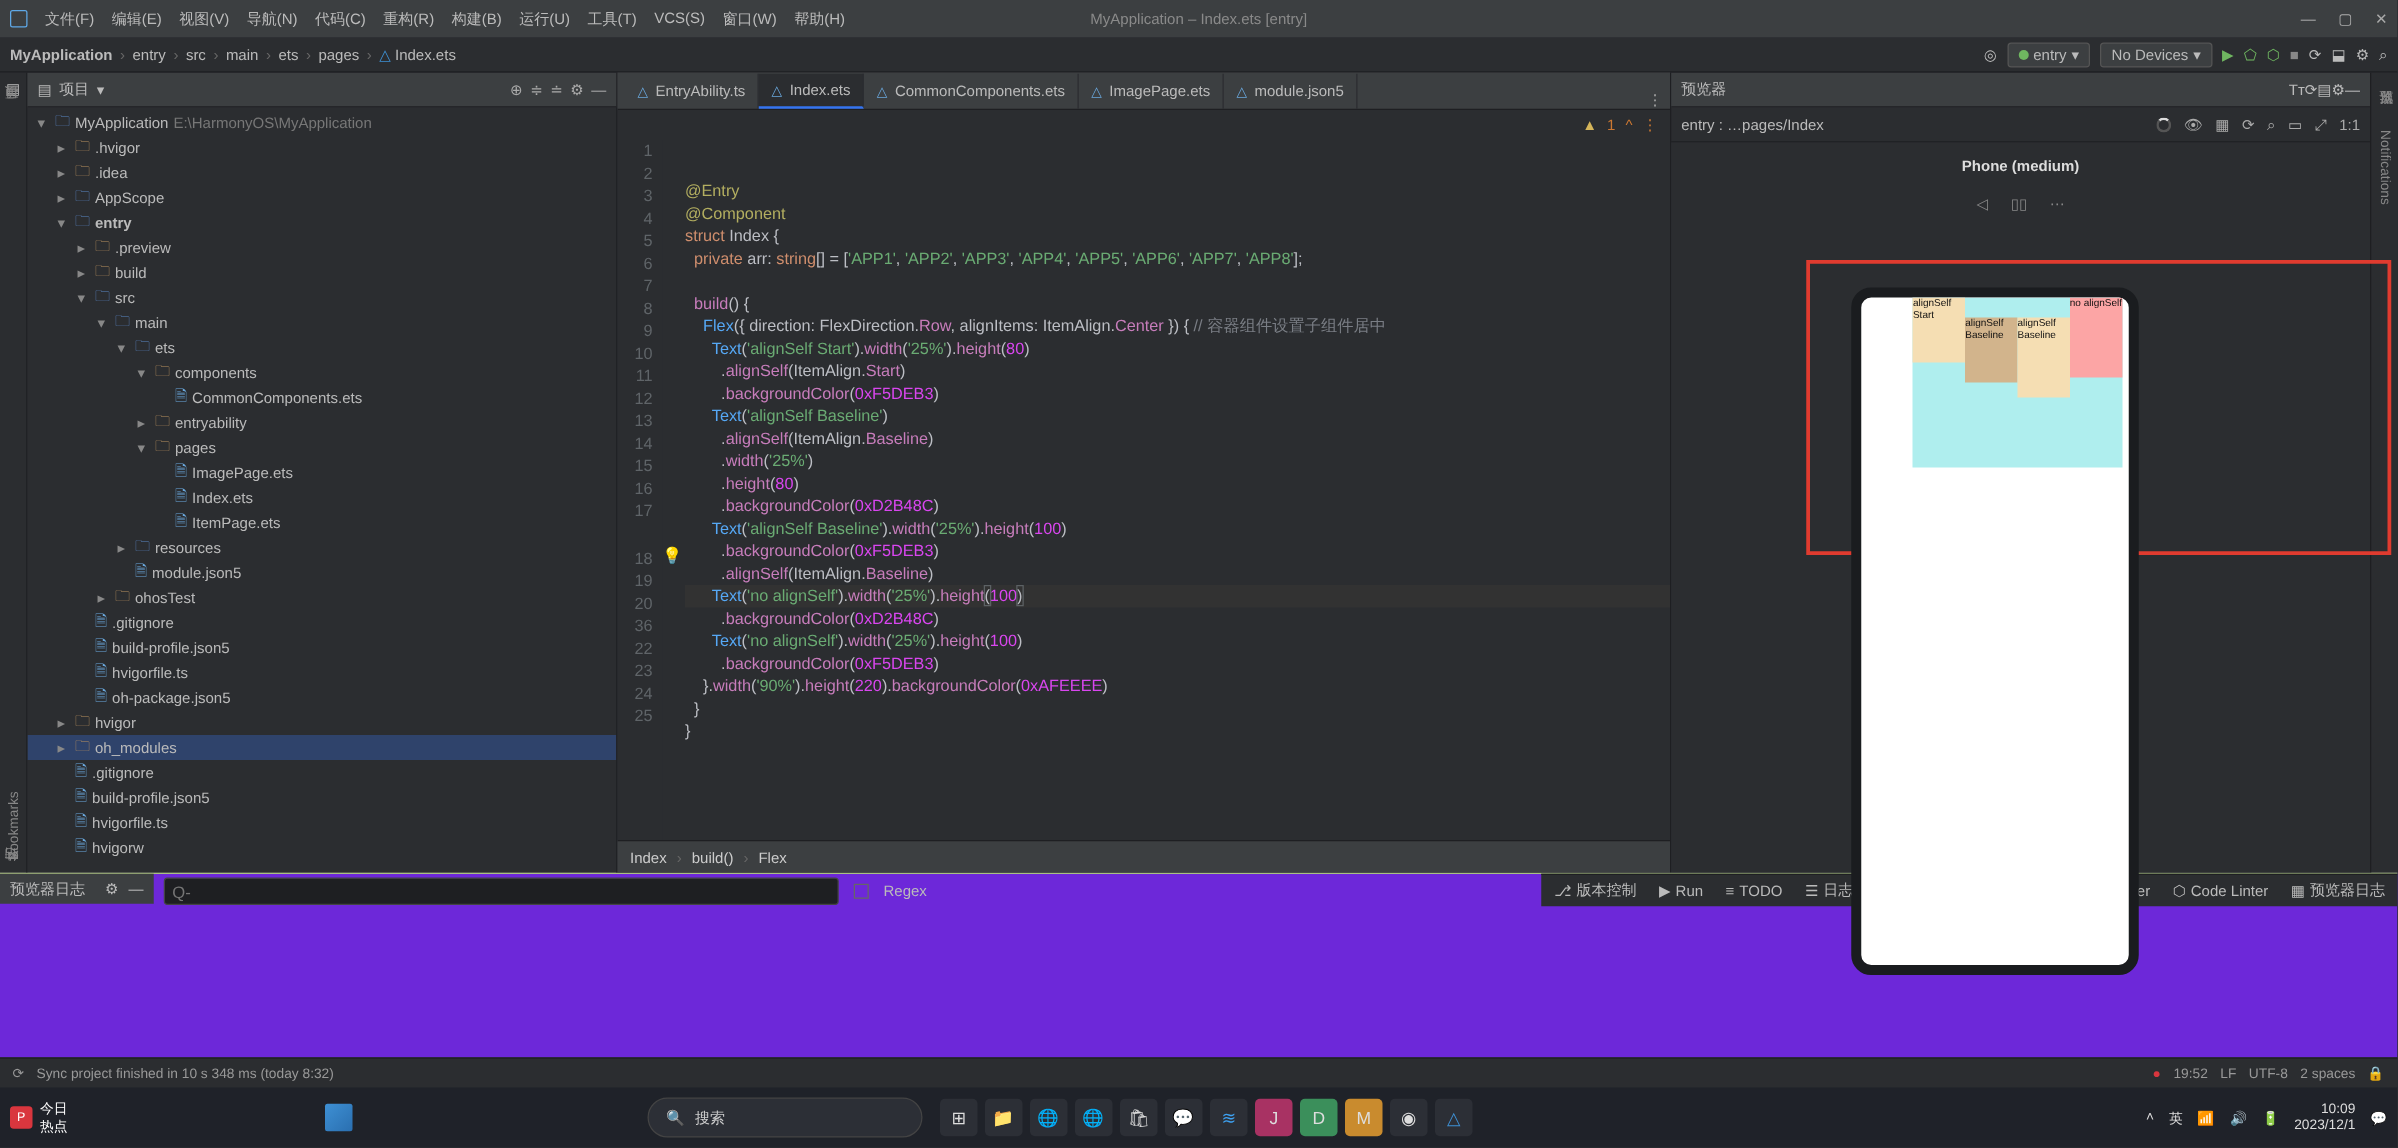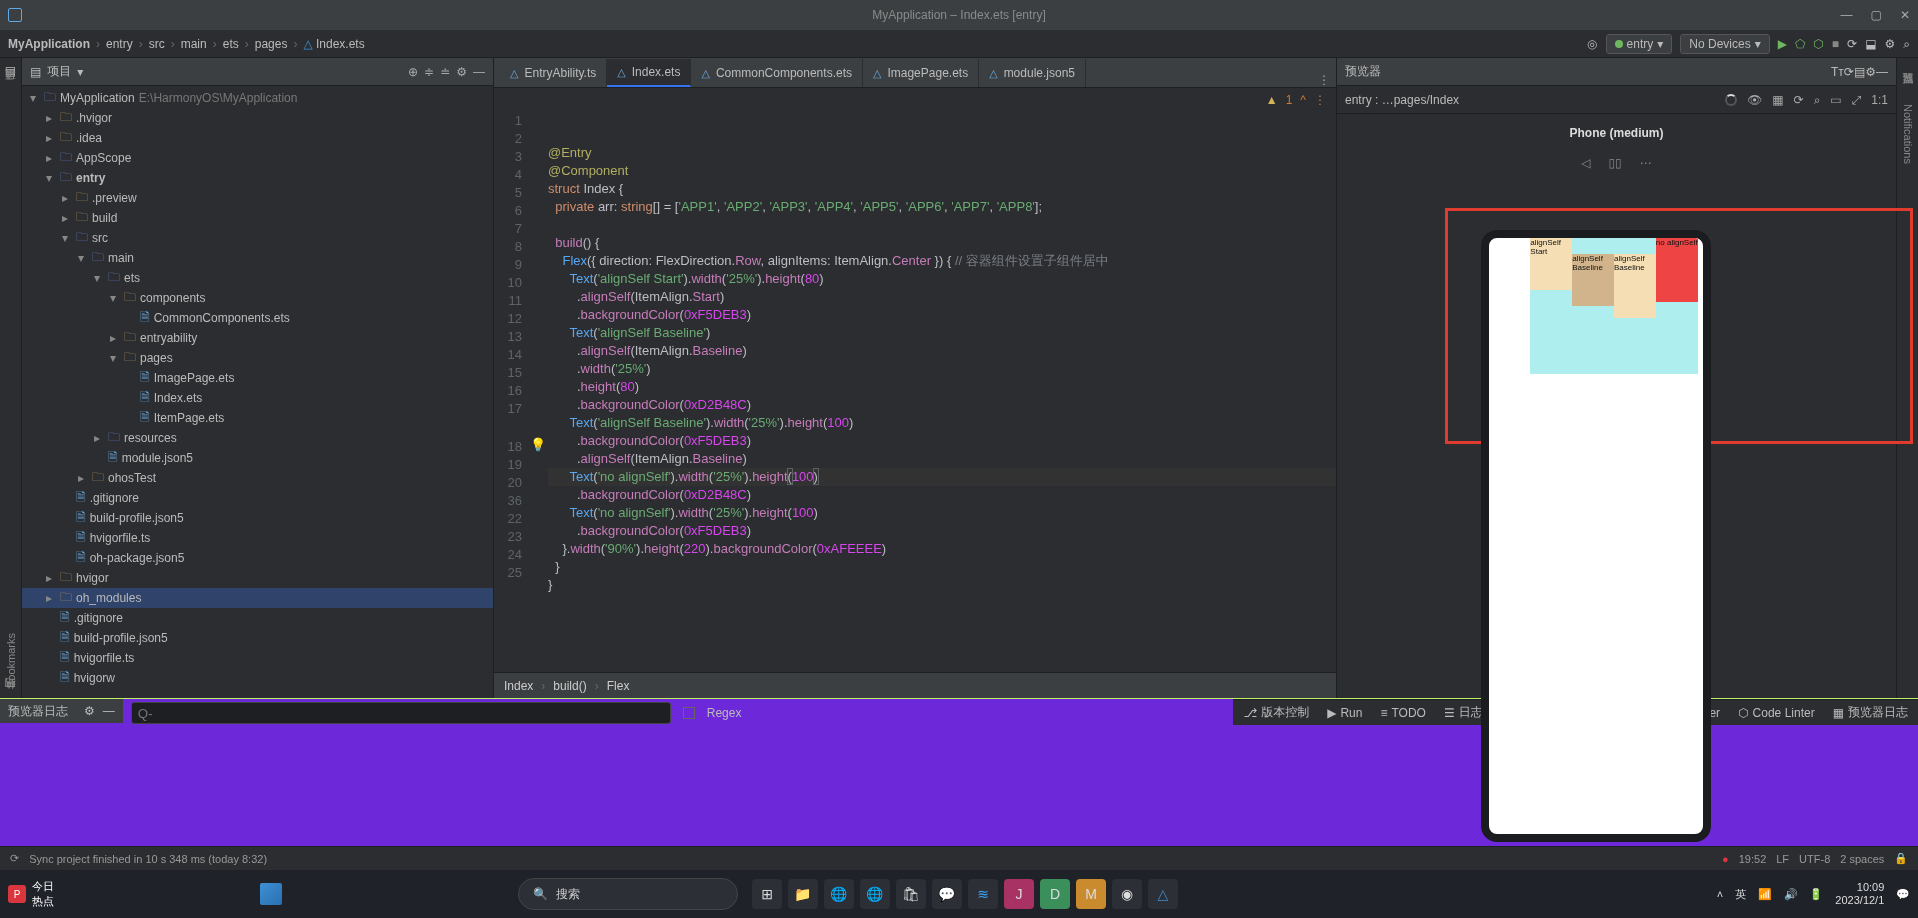--- a/index.html
+++ b/index.html
@@ -60,26 +60,26 @@
 .preview-head { height:28px; background:#3c3f41; display:flex; align-items:center; padding:0 8px; color:#bbb; border-bottom:1px solid #1e1f22; }
 .preview-head .spacer{flex:1;}
 .preview-sub { height:28px; display:flex; align-items:center; padding:0 8px; gap:10px; border-bottom:1px solid #1e1f22; }
 .preview-sub .spacer{flex:1;}
 .spin { display:inline-block; width:12px; height:12px; border:2px solid #555; border-top-color:#ddd; border-radius:50%; }
 .preview-sub .ico { color:#aaa; }
 .preview-body { flex:1; display:flex; flex-direction:column; align-items:center; background:#2b2d30; position:relative; }
 .device-label { color:#ddd; padding:12px 0 8px; font-weight:bold; }
 .device-nav { display:flex; gap:18px; color:#888; height:30px; align-items:center; }
 .red-frame { position:absolute; top:94px; left:108px; width:468px; height:236px; border:3px solid #e03b2f; }
-.phone { position:absolute; top:116px; left:144px; width:230px; height:612px; background:#fff; border-radius:16px; border:8px solid #1a1c1f; overflow:hidden;padding-left:36px; }
+.phone { position:absolute; top:116px; left:144px; width:230px; height:550px; background:#fff; border-radius:16px; border:8px solid #1a1c1f; overflow:hidden;padding-left:36px; }
 .phone .flex-demo { width:94%; margin:0 auto; height:136px; background:#afeeee; display:flex; align-items:flex-start; font-size:8px; color:#111; }
 .phone .b1 { width:25%; height:52px; background:#f5deb3; }
 .phone .b2 { width:25%; height:52px; background:#d2b48c; align-self:flex-start; margin-top:16px; }
 .phone .b3 { width:25%; height:64px; background:#f5deb3; align-self:flex-start; margin-top:16px; }
-.phone .b4 { width:25%; height:64px; background:#ef4444; } 
+.phone .b4 { width:25%; height:64px; background:#fca5a5; } 
 .log-panel { height:148px; background:#6d28d9; border-top:1px solid #bef264; display:flex; }
 .log-head { height:24px; background:#3c3f41; display:flex; align-items:center; padding:0 8px; gap:8px; }
 .log-head .spacer{flex:1;}
 .log-search-row { height:28px; display:flex; align-items:center; padding:0 8px; gap:12px; }
 .log-search { flex:0 0 540px; background:#1e1f22; border:1px solid #444; border-radius:3px; height:22px; color:#888; padding:0 6px; }
 .log-tools { display:flex; gap:18px; height:26px; align-items:center; padding:0 10px; background:#2b2d30; border-top:1px solid #1e1f22; color:#bbb; }
 .log-tools .item { display:flex; align-items:center; gap:4px; cursor:pointer; }
 .statusbar { height:24px; background:#2b2d30; border-top:1px solid #1e1f22; display:flex; align-items:center; padding:0 10px; gap:10px; color:#999; font-size:11px; }
 .statusbar .spacer{flex:1;}
 .taskbar { position:absolute; bottom:0; left:0; right:0; height:48px; background:#1f2229; display:flex; align-items:center; padding:0 8px; gap:6px; }
@@ -91,20 +91,34 @@
 .taskbar .app { width:30px; height:30px; background:#2c2f36; border-radius:4px; display:flex; align-items:center; justify-content:center; color:#ddd; font-size:14px; }
 .taskbar .tray { margin-left:auto; display:flex; align-items:center; gap:12px; color:#ddd; font-size:11px; }
 .taskbar .clock { text-align:right; line-height:13px; }
 .chk { display:inline-block; width:12px; height:12px; border:1px solid #666; }
 </style>
 </head>
 <body>
 
 <div class="titlebar">
   <span class="logo"></span>
+  <div id="menus" style="display:flex;gap:14px;">
+      <span>文件(F)</span>
+      <span>编辑(E)</span>
+      <span>视图(V)</span>
+      <span>导航(N)</span>
+      <span>代码(C)</span>
+      <span>重构(R)</span>
+      <span>构建(B)</span>
+      <span>运行(U)</span>
+      <span>工具(T)</span>
+      <span>VCS(S)</span>
+      <span>窗口(W)</span>
+      <span>帮助(H)</span>
+    </div>
   <span class="title">MyApplication – Index.ets [entry]</span>
   <div class="win">
     <span>—</span>
     <span>▢</span>
     <span>✕</span>
   </div>
 </div>
 
 <div class="breadcrumbs">
   <div id="crumbs" style="display:flex;gap:6px;align-items:center;">

